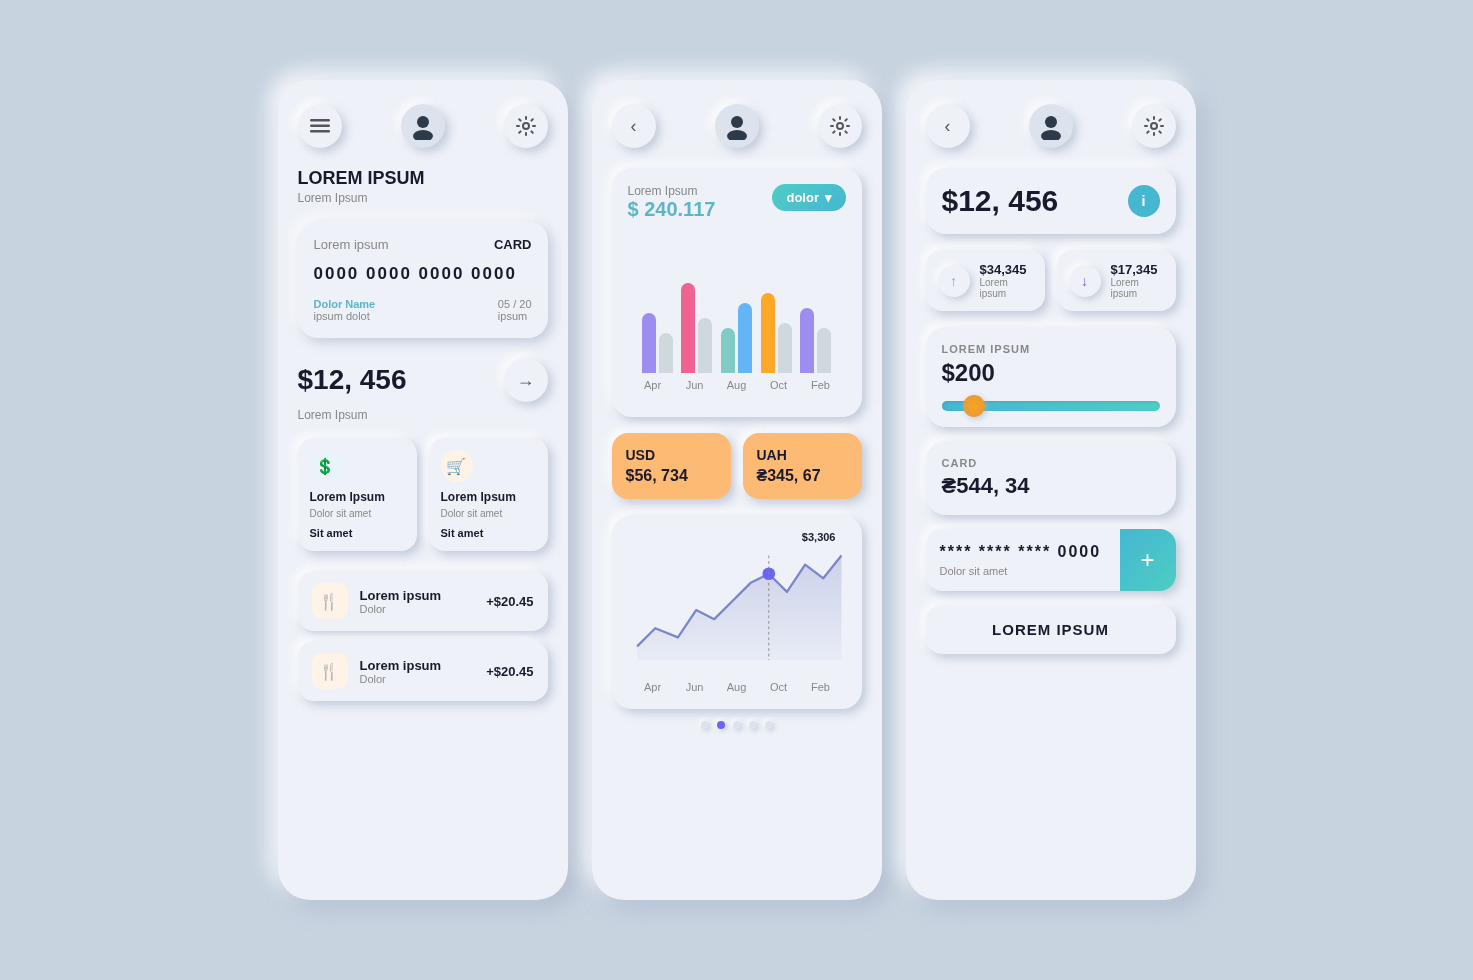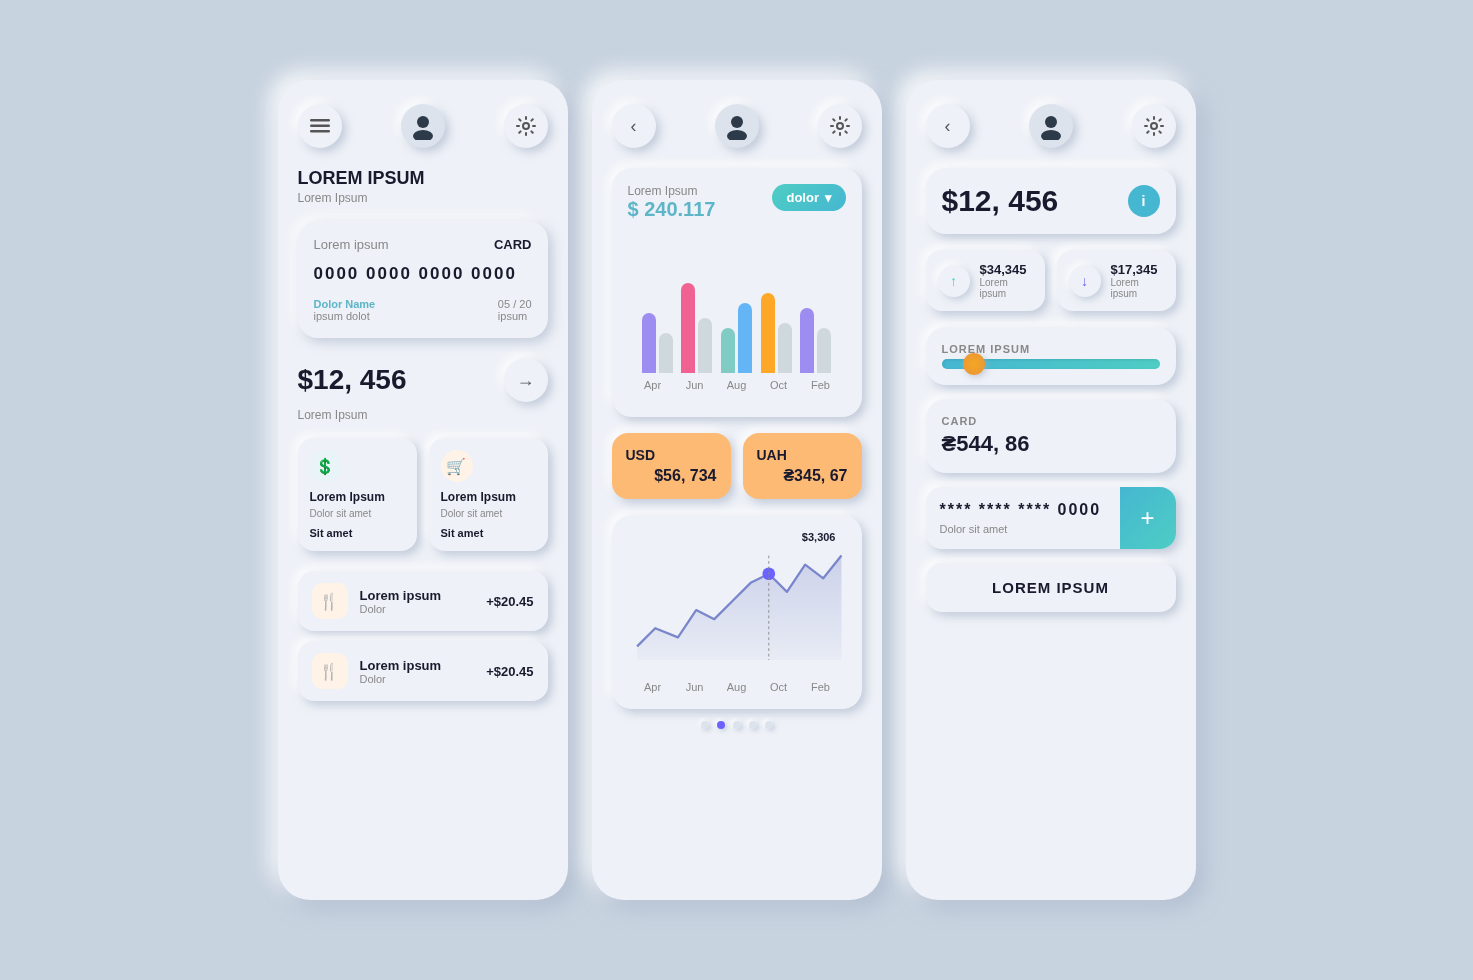--- a/index.html
+++ b/index.html
@@ -152,21 +152,21 @@
 
     .currency-row { display: flex; gap: 12px; margin: 16px 0; }
     .currency-card {
       flex: 1;
       background: #fdba74;
       border-radius: 16px;
       box-shadow: 4px 4px 10px rgba(163,177,198,0.6), -4px -4px 10px rgba(255,255,255,0.9);
       padding: 14px;
     }
     .curr-label { font-size: 14px; font-weight: 700; color: #1a1a2e; margin-bottom: 4px; }
-    .curr-amount { font-size: 16px; font-weight: 700; color: #1a1a2e; text-align: right; }
+    .curr-amount { font-size: 16px; font-weight: 700; color: #1a1a2e; }
 
     .line-chart-card {
       background: #eef1f7;
       border-radius: 20px;
       box-shadow: 4px 4px 10px rgba(163,177,198,0.6), -4px -4px 10px rgba(255,255,255,0.9);
       padding: 16px;
     }
 
     .pagination-dots { display: flex; justify-content: center; gap: 8px; margin-top: 12px; }
     .dot {
@@ -514,28 +514,29 @@
         <div class="flow-icon flow-down">↓</div>
         <div>
           <div class="flow-amount">$17,345</div>
           <div class="flow-label">Lorem ipsum</div>
         </div>
       </div>
     </div>
 
     <div class="slider-section">
       <div class="slider-section-title">LOREM IPSUM</div>
+      <div class="slider-amount">$200</div>
       <div class="slider-track">
         <div class="slider-thumb"></div>
       </div>
     </div>
 
     <div class="ipsum-section">
       <div class="ipsum-title">CARD</div>
-      <div class="ipsum-amount">₴544, 86</div>
+      <div class="ipsum-amount">₴544, 34</div>
     </div>
 
     <div class="card-add-row">
       <div class="card-add-info">
         <div class="card-number-masked">**** **** **** 0000</div>
         <div class="card-add-sub">Dolor sit amet</div>
       </div>
       <div class="card-add-btn">
         <span>+</span>
       </div>

